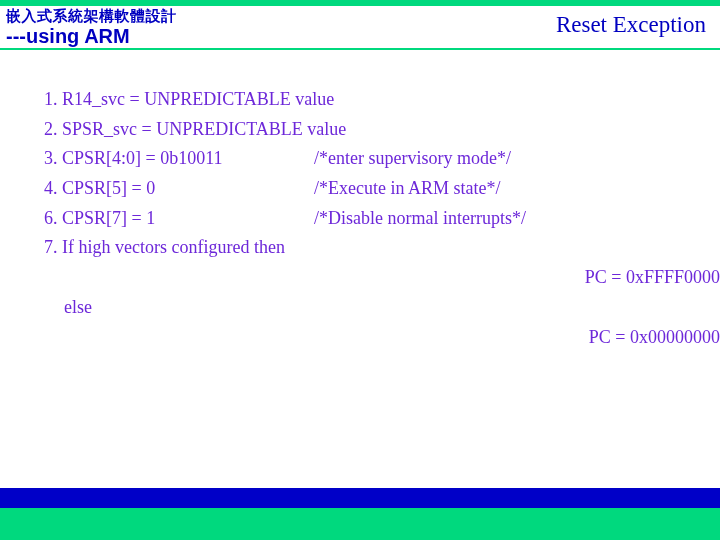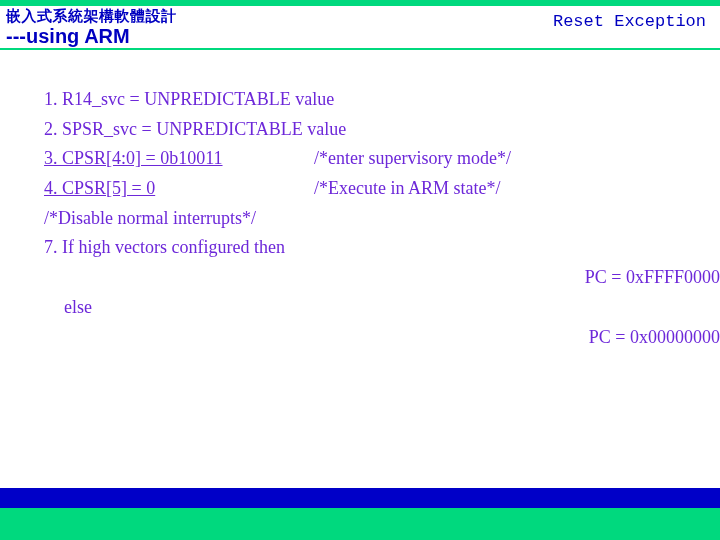--- a/index.html
+++ b/index.html
@@ -46,23 +46,23 @@
 
     .header-en {
       font-size: 20px;
       font-weight: bold;
       color: #0000c0;
       font-family: Liberation Sans, sans-serif;
       margin-top: -1px;
     }
 
     .header-right {
-      font-size: 17px;
+      font-size: 23px;
       color: #0000c0;
-      font-family: Liberation Mono, monospace;
+      font-family: Liberation Serif, serif;
       margin-top: 5px;
     }
 
     .header-underline {
       width: 100%;
       height: 2px;
       background: #00d97e;
       margin-top: 0px;
     }
 
@@ -74,21 +74,20 @@
       font-family: "Times New Roman", serif;
     }
 
     .row {
       display: flex;
     }
 
     .col-left {
       width: 270px;
       white-space: nowrap;
-      text-decoration: underline;
     }
 
     .col-left-nowrap {
       white-space: nowrap;
     }
 
     .indent1 {
       padding-left: 20px;
     }
 
@@ -139,20 +138,21 @@
   </div>
   <div class="row">
     <span class="col-left">3. CPSR[4:0] = 0b10011</span>
     <span>/*enter supervisory mode*/</span>
   </div>
   <div class="row">
     <span class="col-left">4. CPSR[5] = 0</span>
     <span>/*Execute in ARM state*/</span>
   </div>
   <div class="row">
+    <span class="col-left">6. CPSR[7] = 1</span>
     <span>/*Disable normal interrupts*/</span>
   </div>
   <div class="row">
     <span class="col-left-nowrap">7. If high vectors configured then</span>
   </div>
   <div class="row indent2">
     <span>  PC = 0xFFFF0000</span>
   </div>
   <div class="row indent1">
     <span> else</span>

